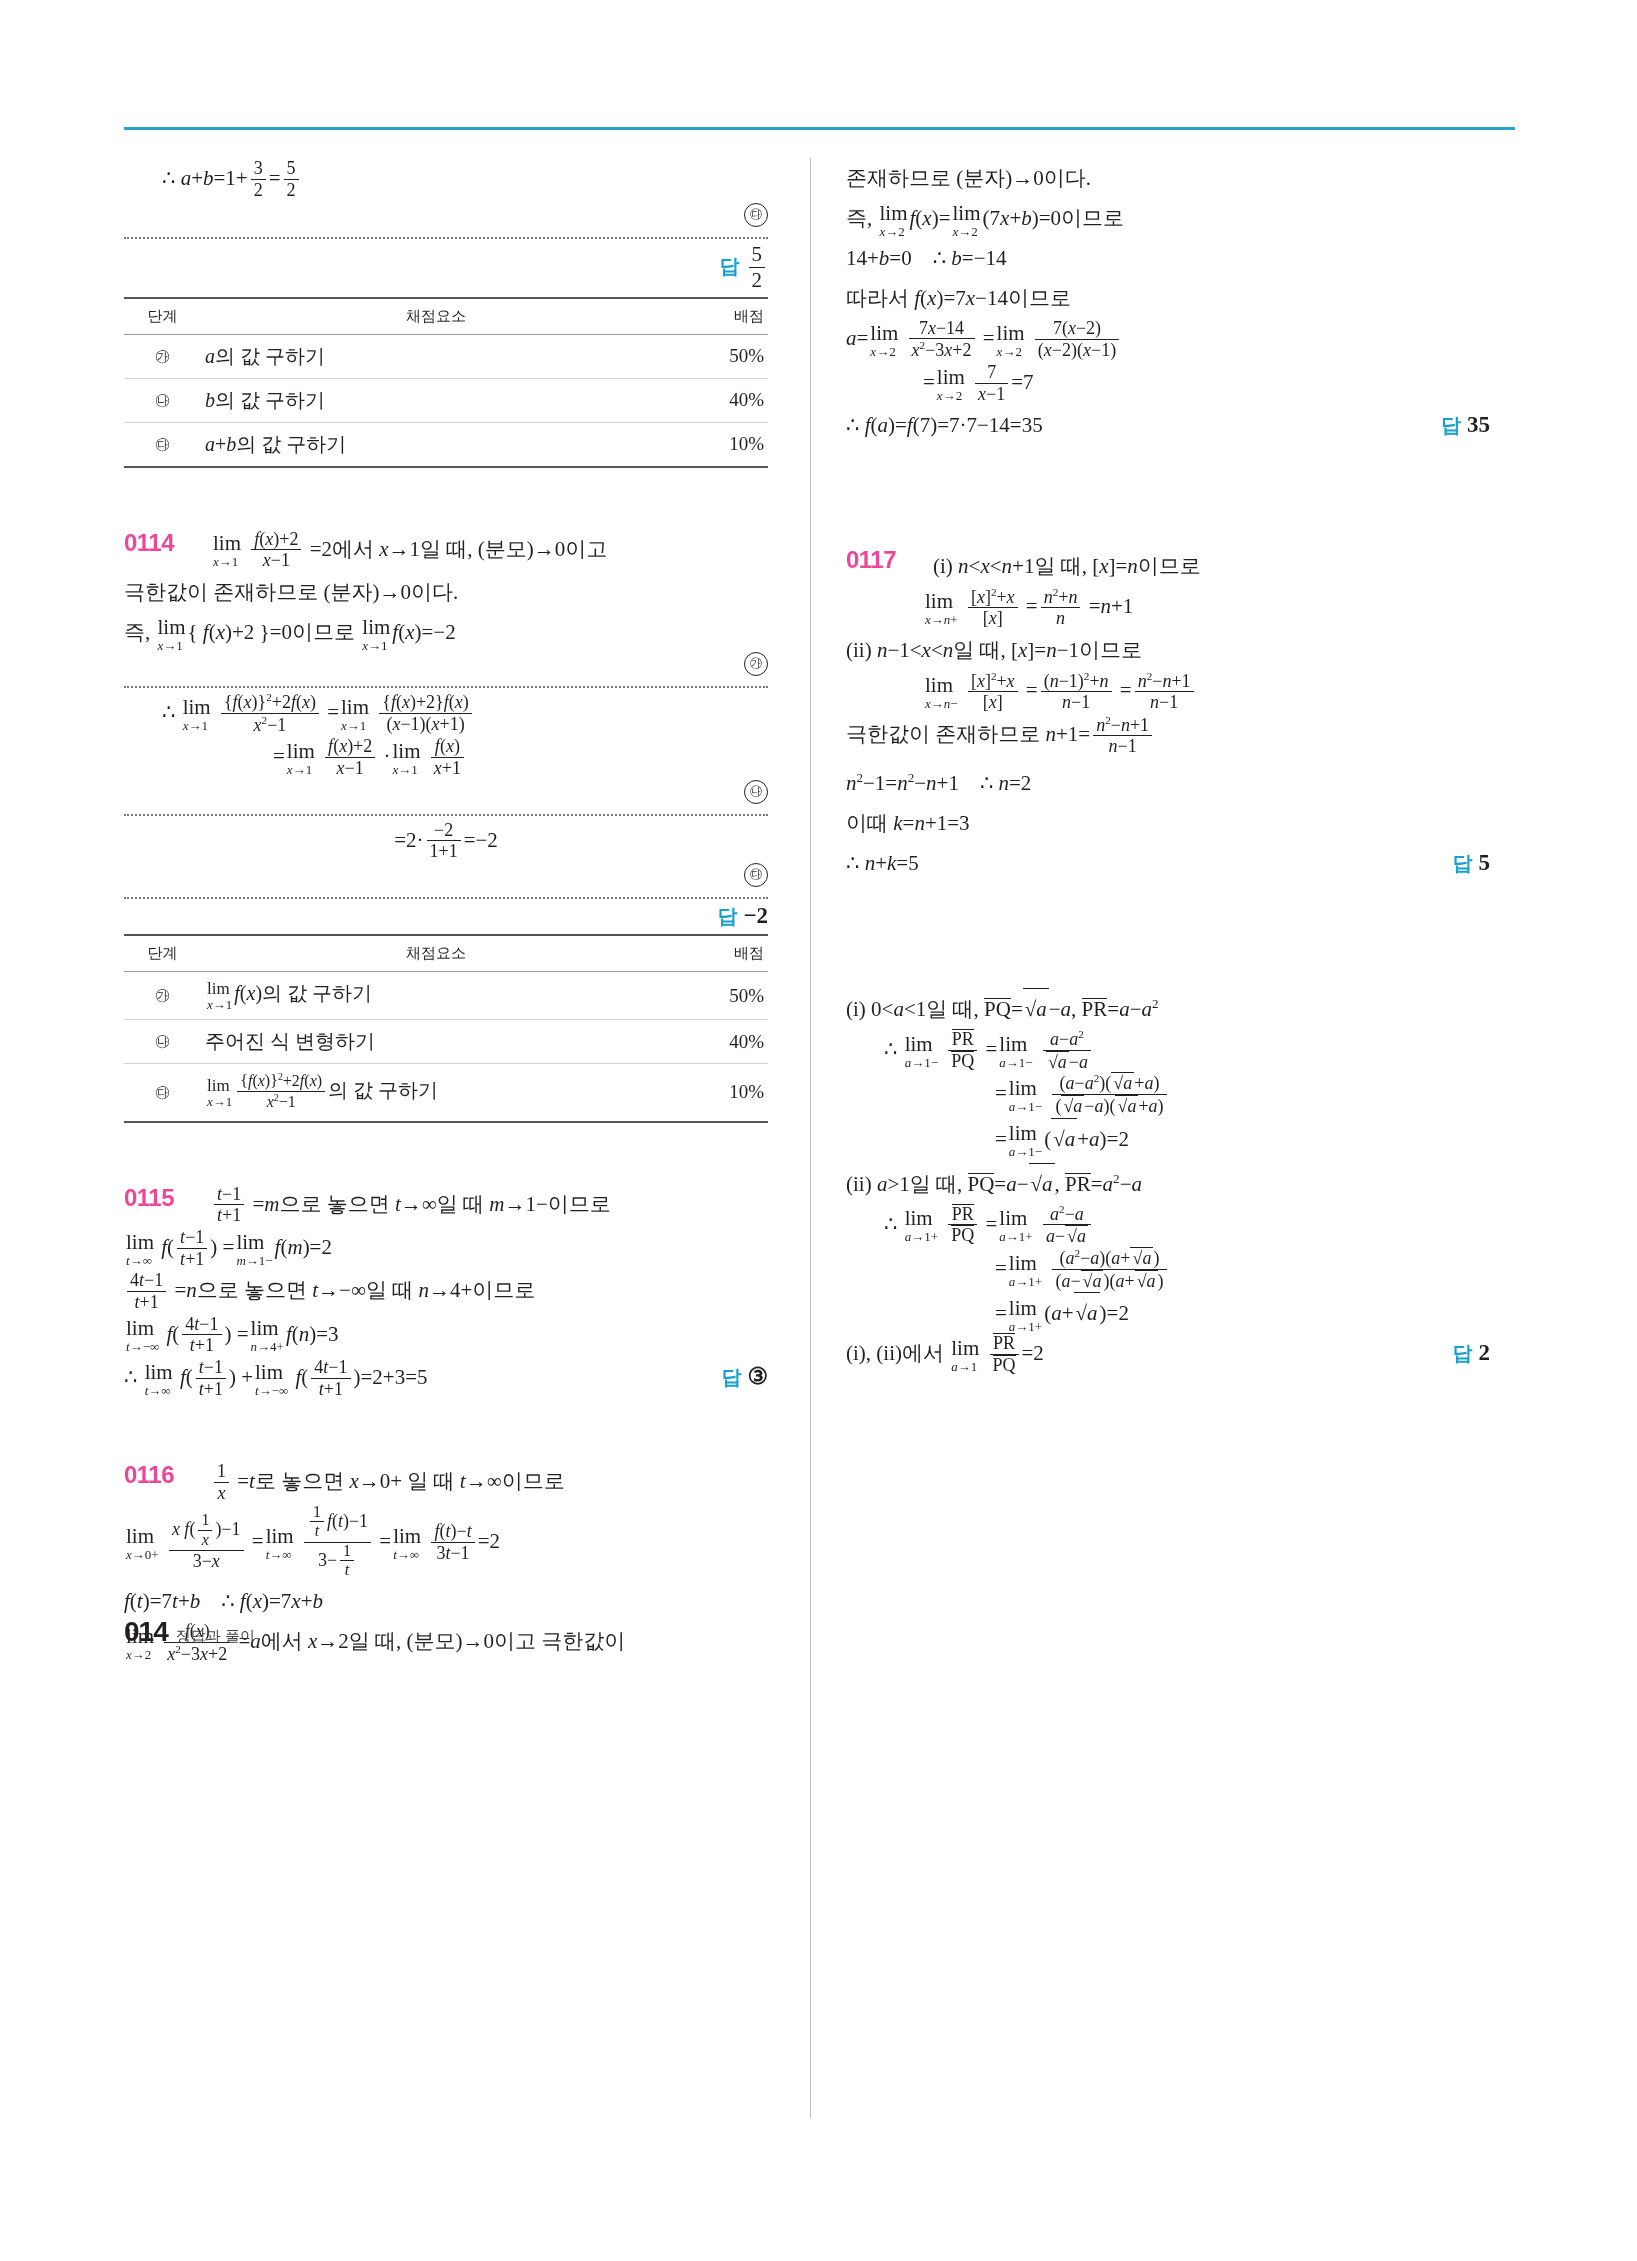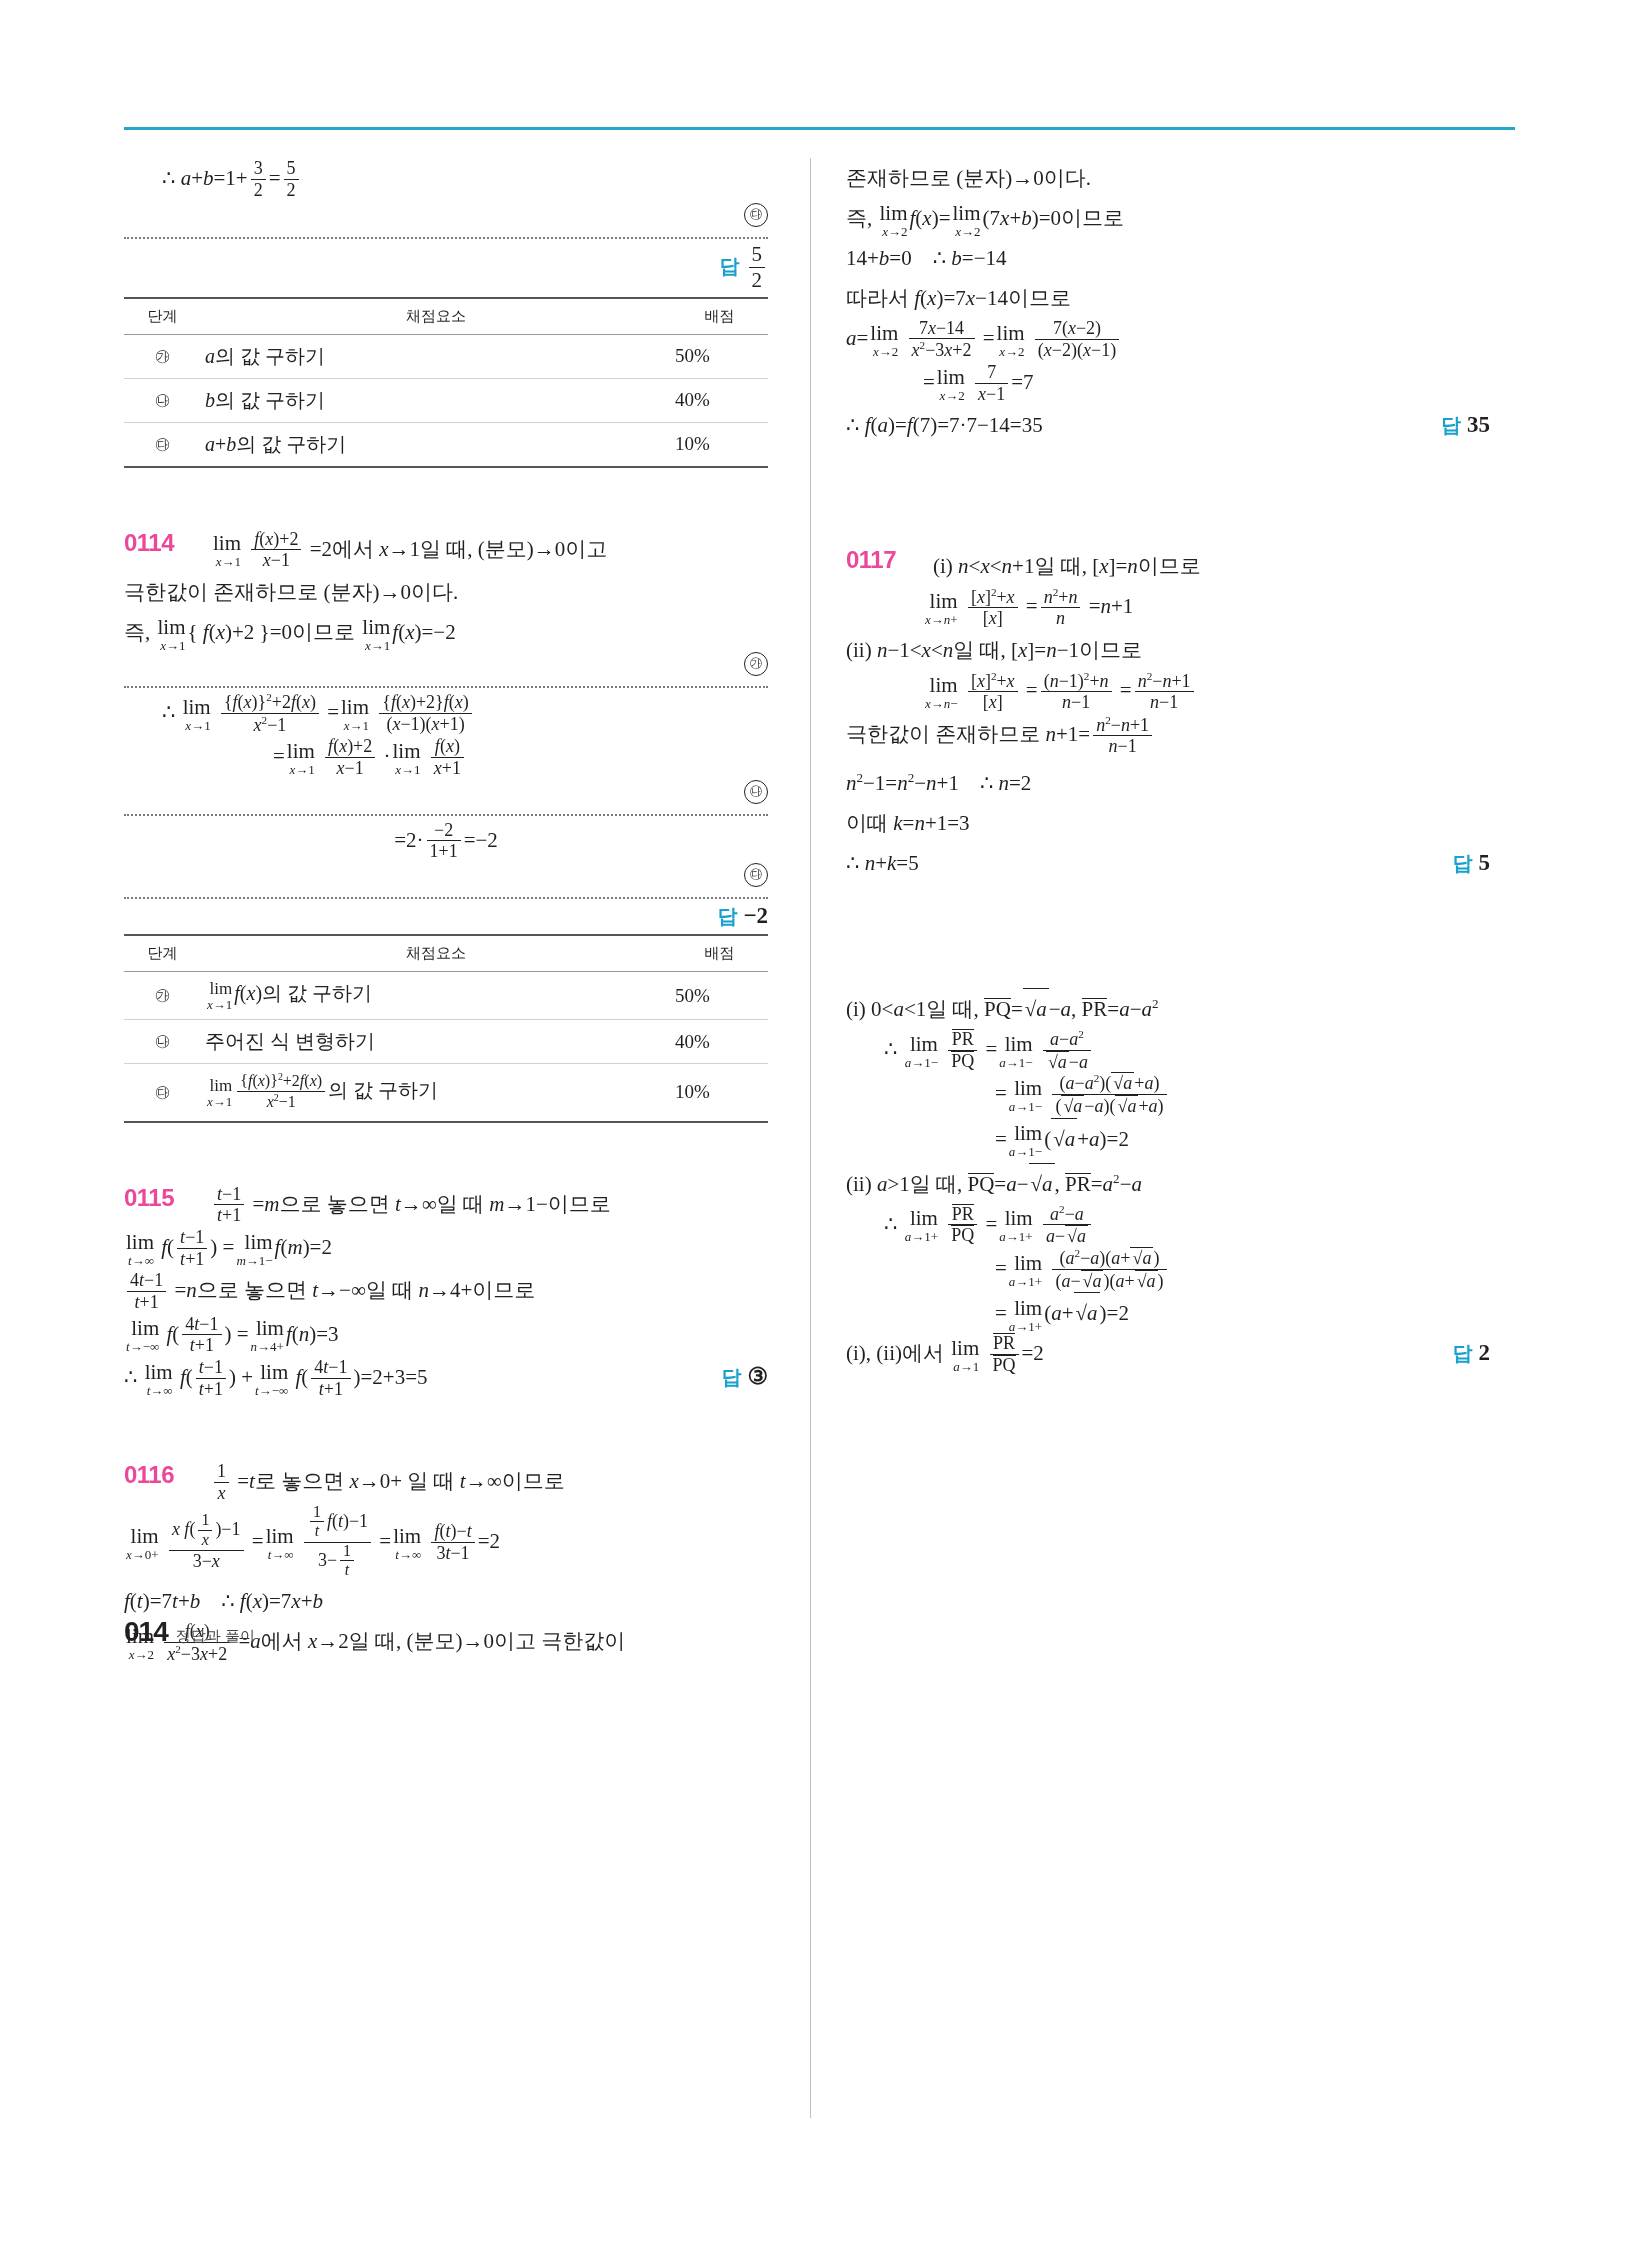--- a/index.html
+++ b/index.html
@@ -70,21 +70,21 @@
     line-height:1.15;
     margin:0 3px;
     position:relative;
     top:-1px;
   }
   .frac .num{display:block;padding:0 3px;border-bottom:1.4px solid #231f20;}
   .frac .den{display:block;padding:0 3px;}
   .frac.sm{font-size:16px;}
   .lim{
     display:inline-block;
-    text-align:right;
+    text-align:left;
     vertical-align:middle;
     line-height:1;
     margin:0 2px;
   }
   .lim .lb{display:block;font-size:21px;}
   .lim .sub{display:block;font-size:13px;margin-top:1px;}
   .ovl{border-top:1.3px solid #231f20;padding-top:0px;display:inline-block;line-height:1.0;}
   .sqrt{display:inline-block;}
   .sqrt .bar{border-top:1.3px solid #231f20;padding:0 2px;display:inline-block;}
   sup{font-size:0.62em;vertical-align:super;}
@@ -120,21 +120,21 @@
     border-top:2px solid #555;
     border-bottom:1px solid #999;
     font-weight:normal;
     font-size:15px;
   }
   table.rubric tbody tr:last-child td{
     border-bottom:2px solid #555;
   }
   .c-step{width:69px;text-align:center;}
   .c-desc{text-align:center;}
-  .c-pts{width:89px;padding-right:16px;}
+  .c-pts{width:89px;text-align:right;padding-right:16px;}
   td.c-desc{text-align:left;padding-left:59px;font-family:"Liberation Serif",serif;font-size:20px;}
   td.c-pts{font-family:"Liberation Serif",serif;font-size:19px;}
   .footer{
     position:absolute;
     left:124px;bottom:59px;
     font-family:"Liberation Sans", sans-serif;
   }
   .footer .pg{font-size:28px;font-weight:bold;letter-spacing:-1px;color:#231f20;}
   .footer .lbl{font-size:15px;margin-left:8px;color:#444;}
   .spacer-md{height:40px;}

